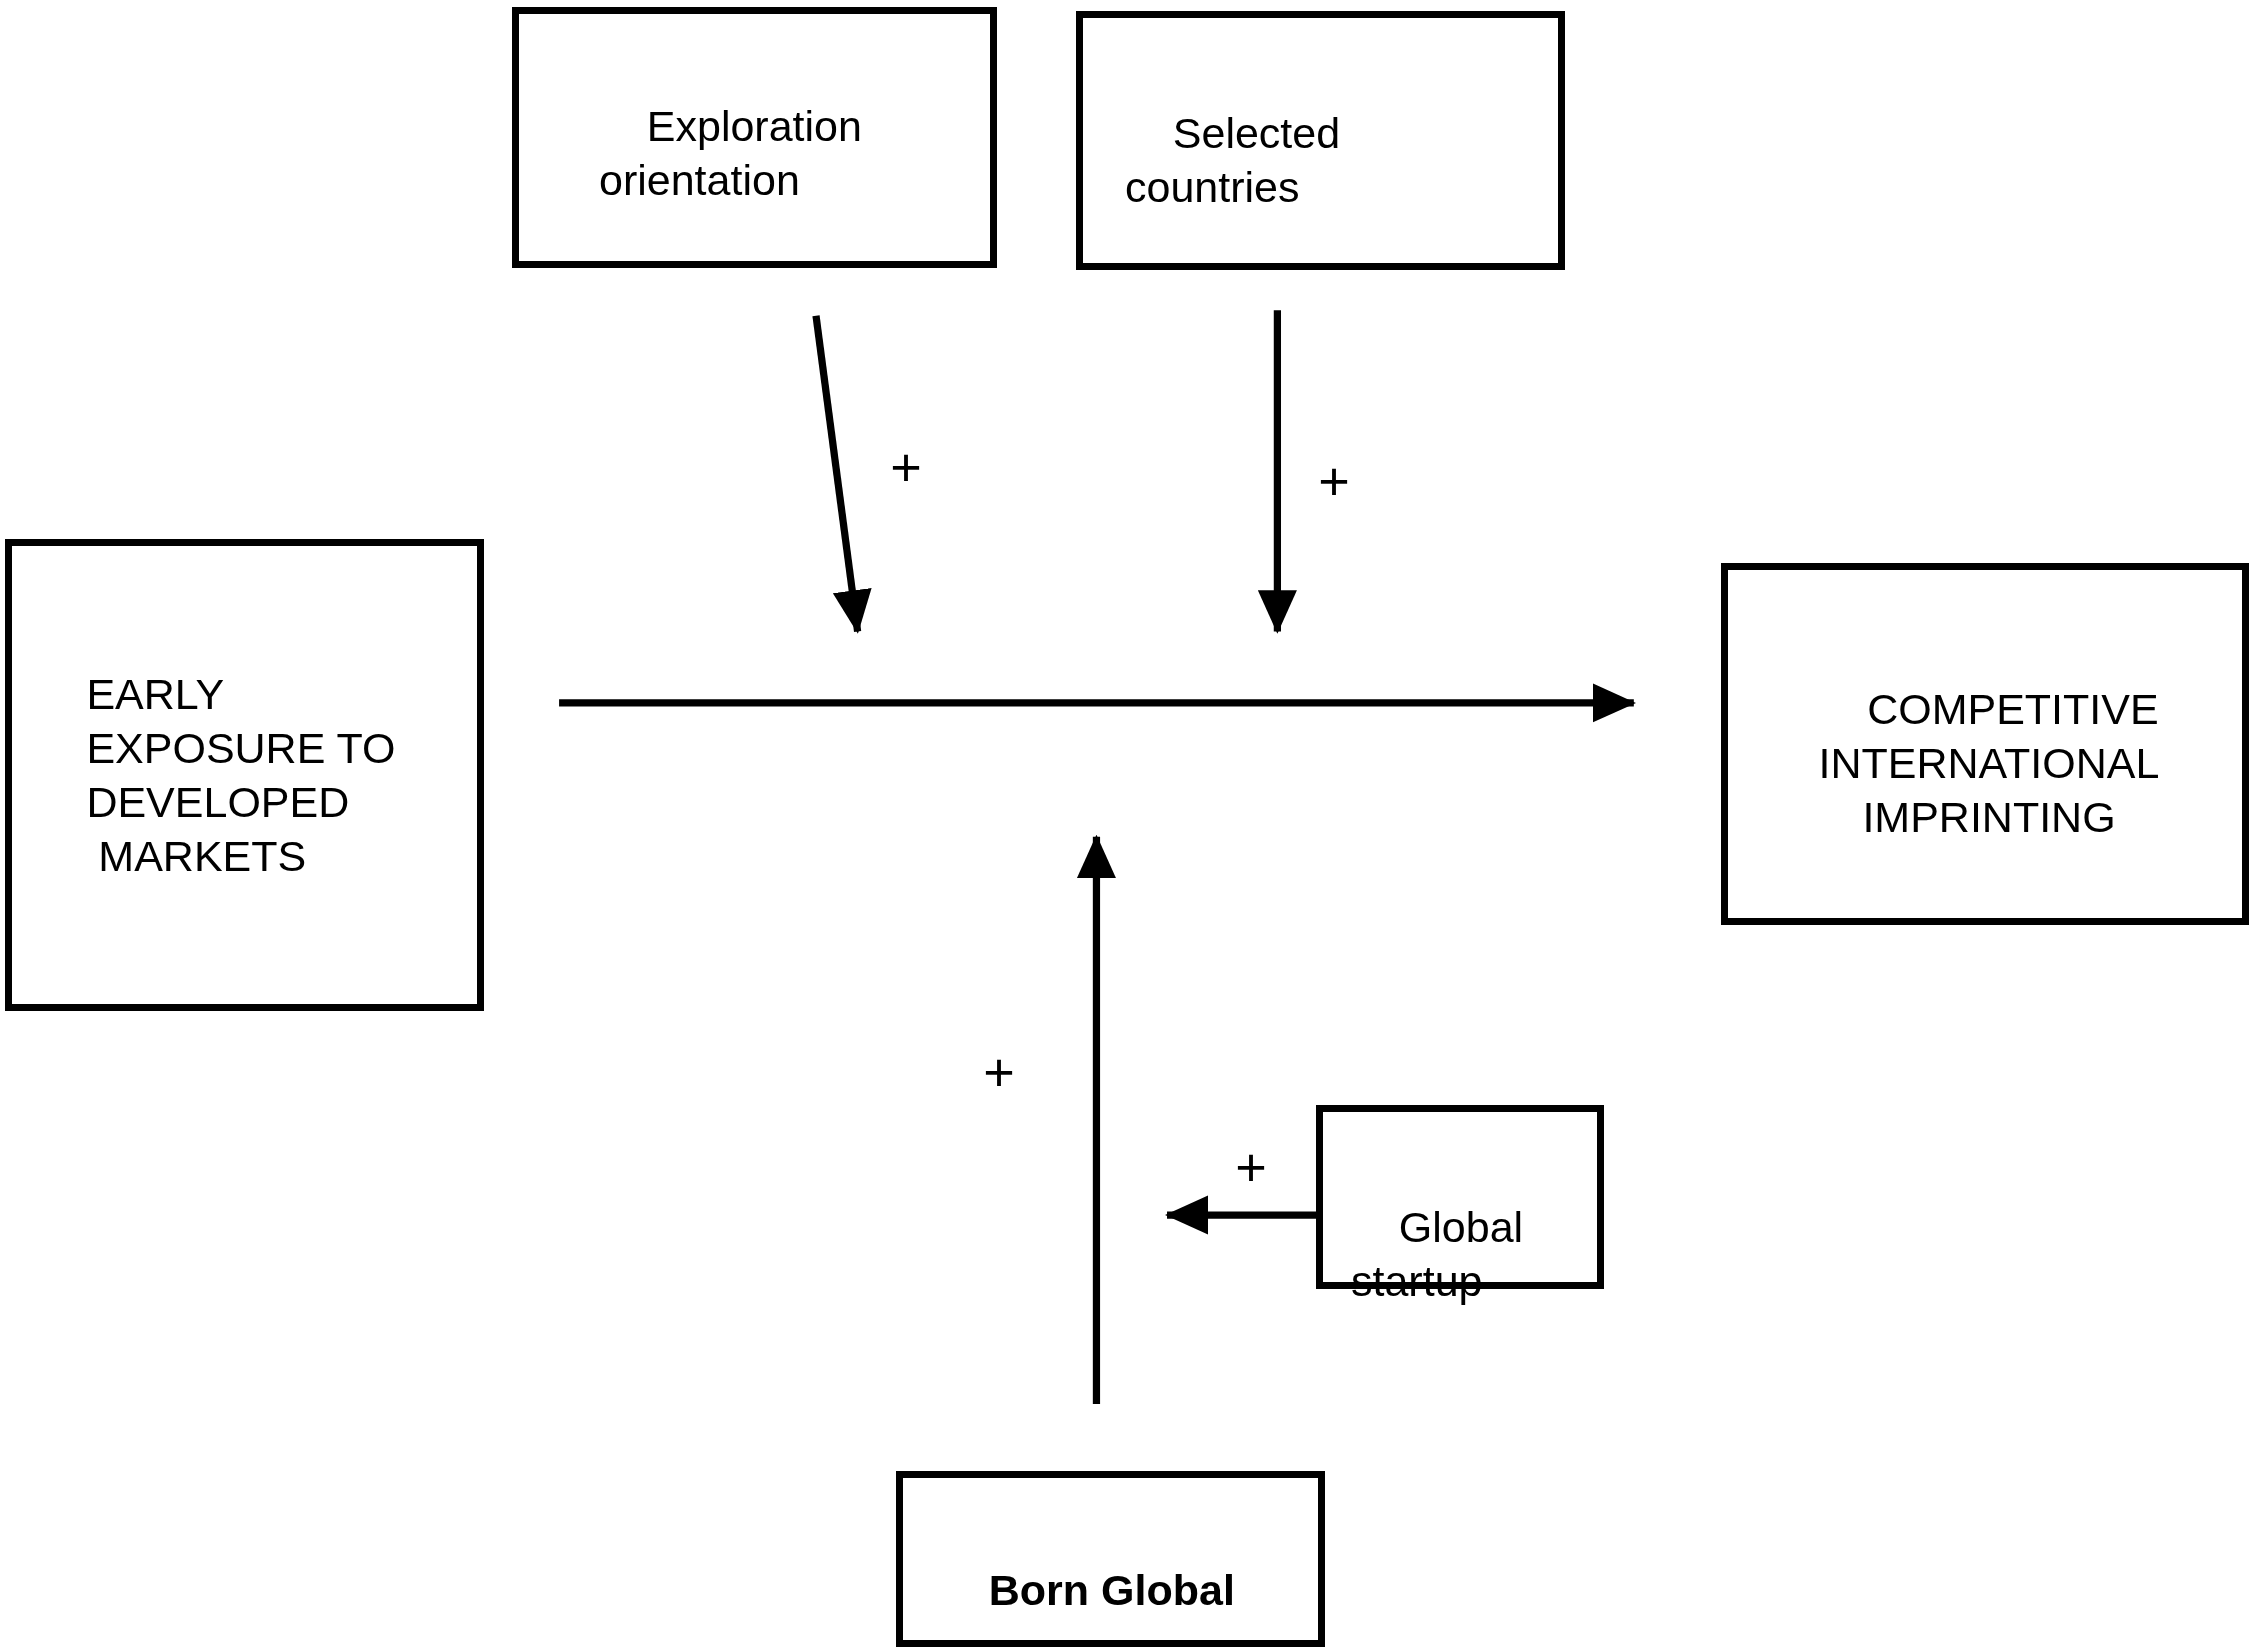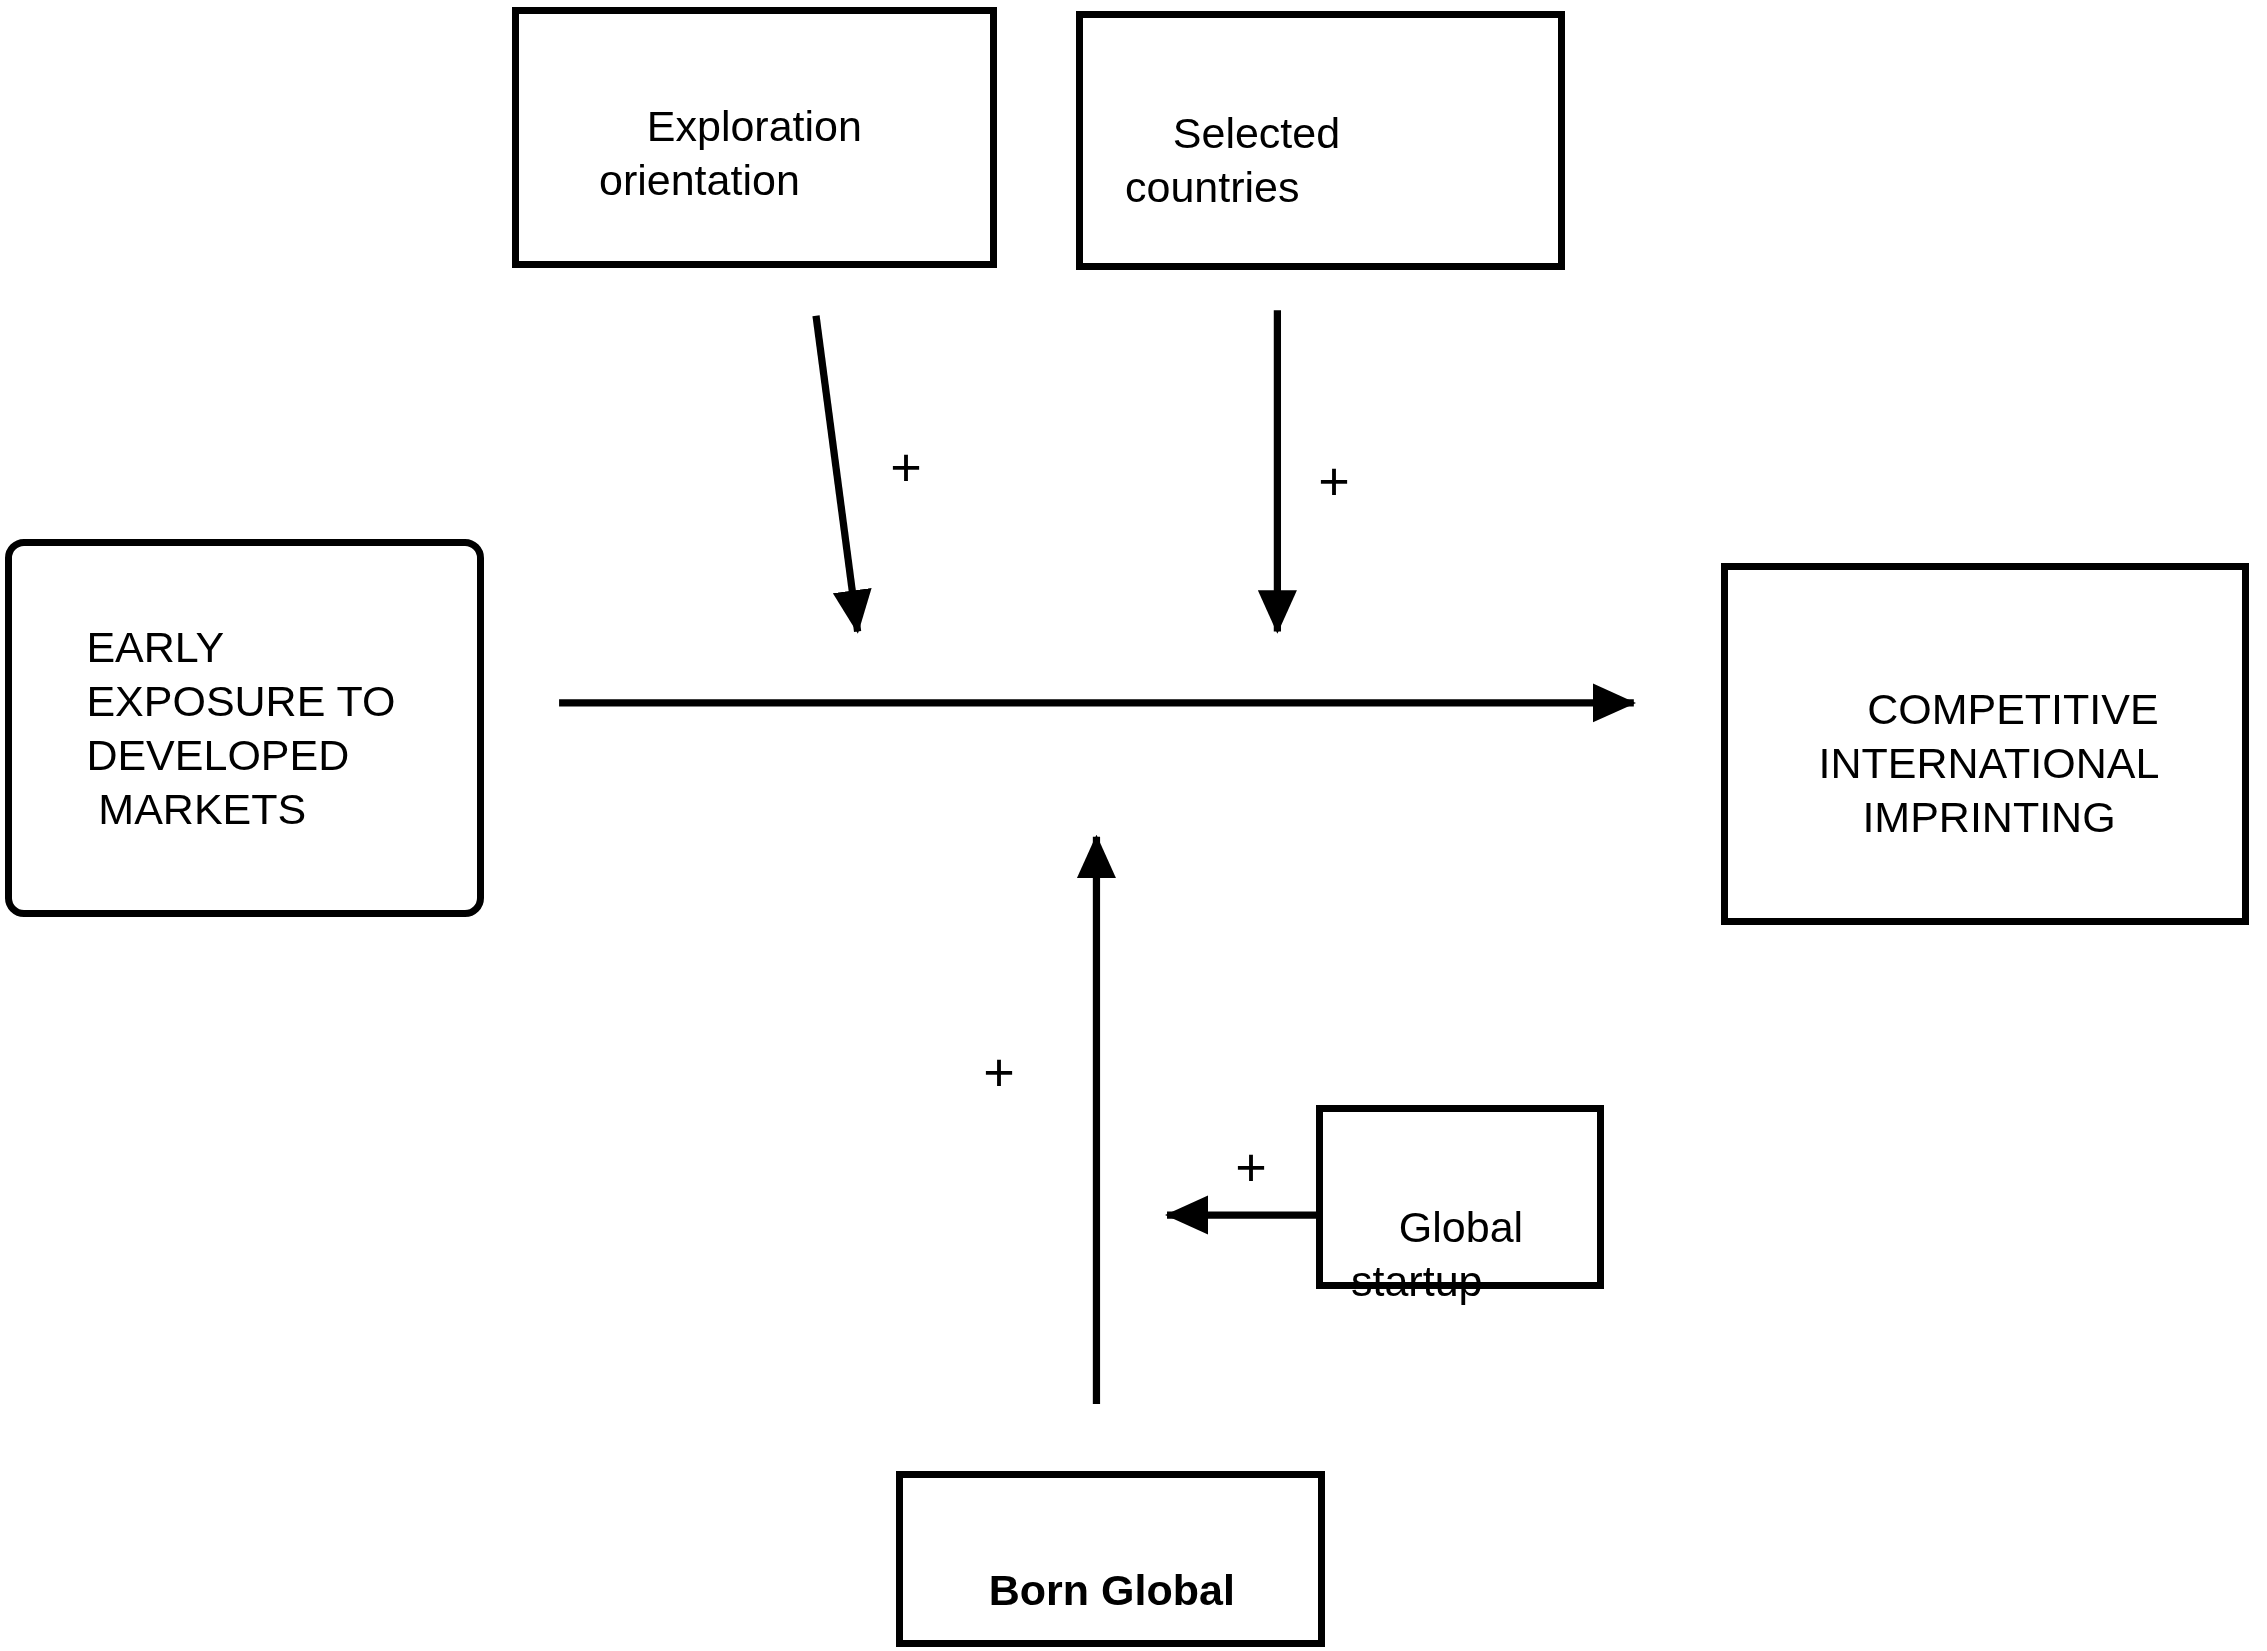--- a/index.html
+++ b/index.html
@@ -27,21 +27,21 @@
     box-sizing: border-box;
     border: 7.2px solid var(--line-color, #000000);
     background: var(--bg-color, #ffffff);
     font-size: 43px;
     line-height: 54px;
     white-space: pre;
     padding-left: 8px;
   }
   #node-exploration { left: 512px;  top: 7.2px;    width: 485px; height: 261px; padding: 31px 9px 0 80px; }
   #node-selected    { left: 1076px; top: 11px;   width: 489px; height: 259px; padding: 34px 9px 0 42px; }
-  #node-early       { left: 5.4px;    top: 539px;  width: 479px; height: 378px; display: flex; align-items: center; padding-left: 74px; border-radius: 19px; }
+  #node-early       { left: 5.4px;    top: 539px;  width: 479px; height: 472px; display: flex; align-items: center; padding-left: 74px; }
   #node-competitive { left: 1721px; top: 563px;  width: 528px; height: 362px; padding-top: 58px; text-align: center; }
   #node-global      { left: 1316px; top: 1105px; width: 288px; height: 184px; padding: 34px 9px 0 28px; }
   #node-born        { left: 896px;  top: 1471px; width: 429px; height: 176px; padding: 31px 9px 0 38px; font-weight: bold; }
   .plus {
     position: absolute;
     transform: translate(-50%, -50%);
     font-size: 54px;
     line-height: 54px;
   }
   #plus-exploration { left: 906px; top: 467px; }

